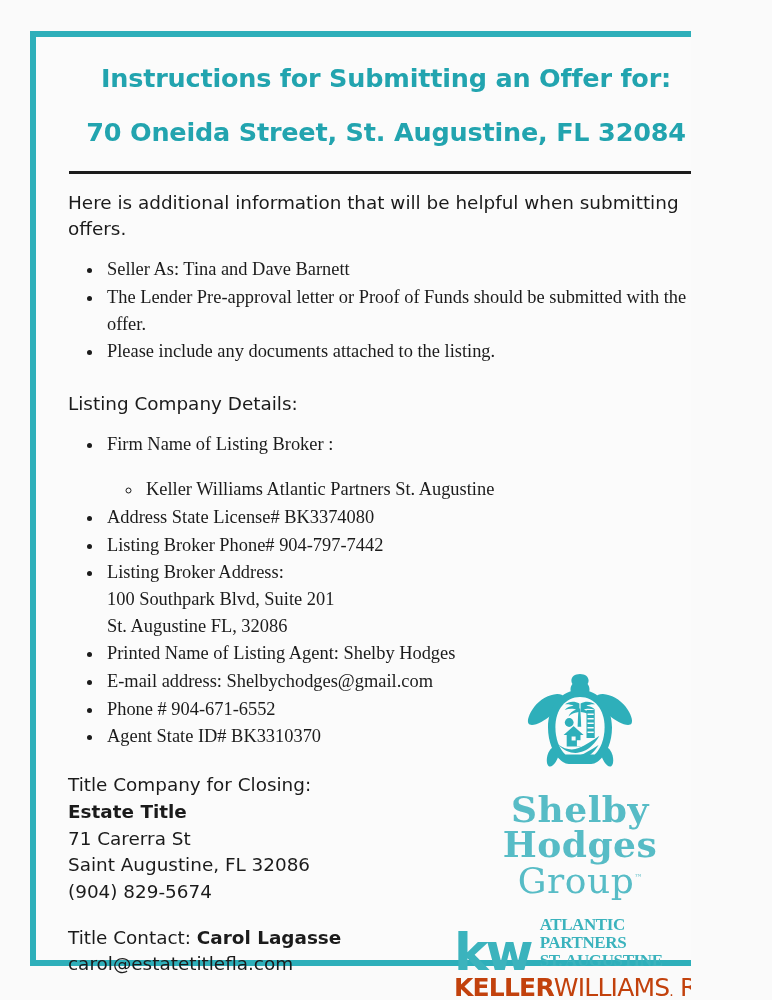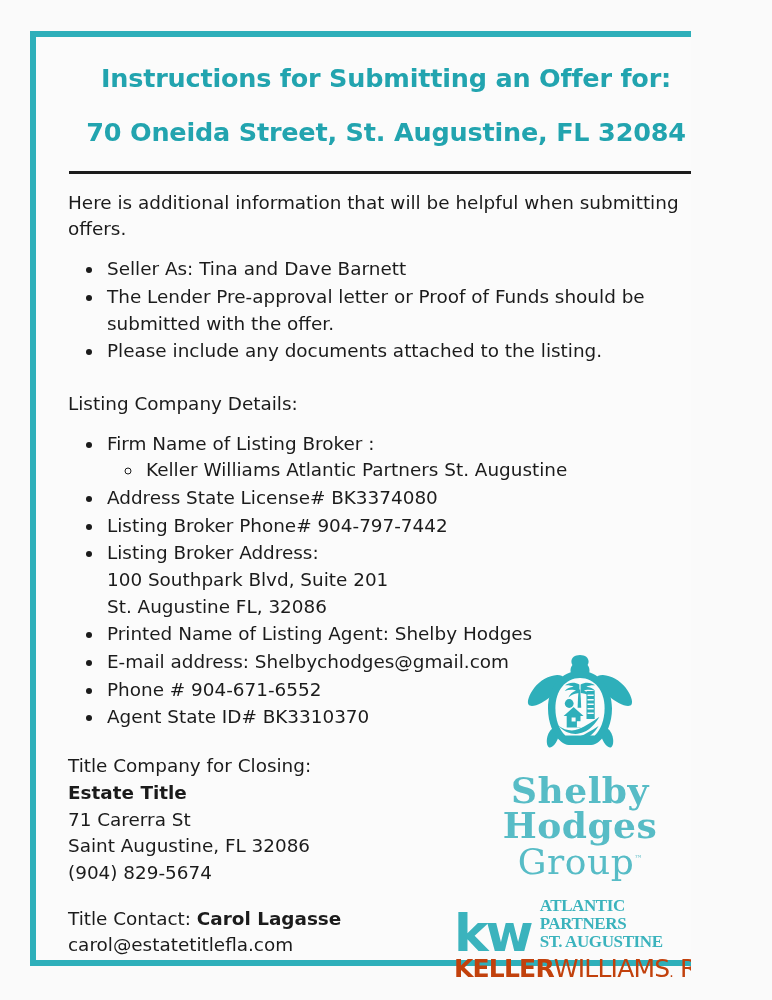--- a/index.html
+++ b/index.html
@@ -67,31 +67,32 @@
     line-height: 1.45;
     font-weight: 400;
   }
   .intro {
     margin-top: 16px;
   }
   ul.lvl1 {
     list-style: disc;
     margin: 13px 0 0 0;
     padding-left: 36px;
+    font-family: Liberation Serif, serif;
   }
   ul.lvl1 > li {
     margin-bottom: 1px;
     padding-left: 3px;
   }
   ul.lvl2 {
     list-style: circle;
     margin: 0;
     padding-left: 36px;
   }
-  ul.lvl2 > li { padding-left: 3px; }
+  ul.lvl2 > li { padding-left: 3px; margin-top: 19px; }
 
   .section-label { margin-top: 26px; }
 
   .addr-lines { display: block; }
 
   
   .lower {
     position: relative;
     margin-top: 22px;
     padding: 0 14px;

